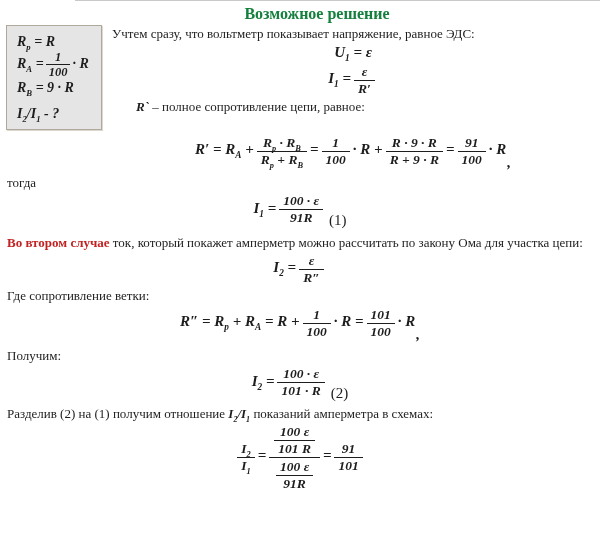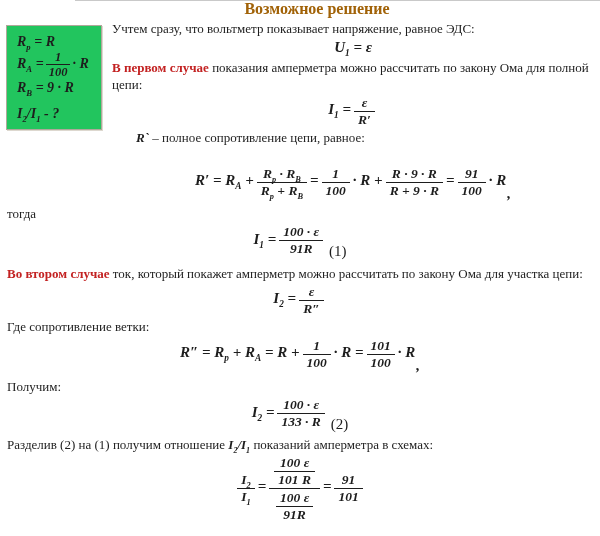--- a/index.html
+++ b/index.html
@@ -6,28 +6,28 @@
   html, body { margin: 0; padding: 0; }
   body {
     width: 600px; height: 536px; background: #ffffff;
     font-family: "Liberation Serif", "DejaVu Serif", serif;
     color: #1d1d1d;
   }
   .page { position: relative; width: 600px; height: 536px; overflow: hidden; background: #fff; }
   .top-rule { position: absolute; top: 0; left: 75px; right: 0; height: 1px; background: #c9c9c9; }
 
   .title {
-    margin-left: 34px; text-align: center;
-    color: #a16207; font-weight: bold; font-size: 16px; line-height: 18px;
+    padding-top: 5px; margin-left: 34px; text-align: center;
+    color: #15803d; font-weight: bold; font-size: 16px; line-height: 18px;
   }
 
   
   .given-box {
     position: absolute; left: 6px; top: 25px; width: 96px; height: 105px;
-    border: 1px solid #b0a89a; background: #22c55e; box-shadow: 1px 1px 0 #ddd8cf;
+    border: 1px solid #b0a89a; background: #e5e5e5; box-shadow: 1px 1px 0 #ddd8cf;
     padding: 7px 2px 0 10px;
     font-weight: bold; font-style: italic; font-size: 14px; line-height: 17px;
   }
   .given-box .gline { margin-bottom: 1px; white-space: nowrap; }
   .given-box .question { margin-top: 9px; }
 
   p { margin: 0; font-size: 13px; line-height: 17px; }
   .sec1 { margin-left: 112px; width: 482px; padding-top: 2px; }
   .sec2 { margin-left: 7px; width: 586px; }
   .indent2 { padding-left: 24px; }
@@ -73,21 +73,20 @@
     <div class="gline"><span>R<sub>A</sub> =</span><span class="fr-s"><span class="num">1</span><span class="den">100</span></span><span>· R</span></div>
     <div class="gline">R<sub>B</sub> = 9 · R</div>
     <div class="gline question">I<sub>2</sub>/I<sub>1</sub> - ?</div>
   </div>
 
   <div class="sec1">
     <p>Учтем сразу, что вольтметр показывает напряжение, равное ЭДС:</p>
 
     <div class="formula" id="f-u1">U<sub>1</sub> = ε</div>
 
-    <p><span class="red">В первом случае</span><span> показания амперметра можно рассчитать по закону Ома для полной цепи:</span></p>
 
     <div class="formula" id="f-i1"><span>I<sub>1</sub> =</span><span class="fr"><span class="num">ε</span><span class="den">R′</span></span></div>
 
 
     <p class="indent2"><span class="mvar">R`</span><span> – полное сопротивление цепи, равное:</span></p>
 
     <div class="formula" id="f-r1"><span>R′ = R<sub>A</sub> +</span><span class="fr"><span class="num">R<sub>p</sub> · R<sub>B</sub></span><span class="den">R<sub>p</sub> + R<sub>B</sub></span></span><span>=</span><span class="fr"><span class="num">1</span><span class="den">100</span></span><span>· R +</span><span class="fr"><span class="num">R · 9 · R</span><span class="den">R + 9 · R</span></span><span>=</span><span class="fr"><span class="num">91</span><span class="den">100</span></span><span>· R</span><span class="comma">,</span></div>
   </div>
 
   <div class="sec2">
@@ -98,20 +97,20 @@
     <p><span class="red">Во втором случае</span><span> ток, который покажет амперметр можно рассчитать по закону Ома для участка цепи:</span></p>
 
     <div class="formula" id="f-i2"><span>I<sub>2</sub> =</span><span class="fr"><span class="num">ε</span><span class="den">R″</span></span></div>
 
     <p>Где сопротивление ветки:</p>
 
     <div class="formula" id="f-r2"><span>R″ = R<sub>p</sub> + R<sub>A</sub> = R +</span><span class="fr"><span class="num">1</span><span class="den">100</span></span><span>· R =</span><span class="fr"><span class="num">101</span><span class="den">100</span></span><span>· R</span><span class="comma">,</span></div>
 
     <p>Получим:</p>
 
-    <div class="formula" id="f-i2r"><span>I<sub>2</sub> =</span><span class="fr"><span class="num">100 · ε</span><span class="den">133 · R</span></span><span class="eqlabel">(2)</span></div>
+    <div class="formula" id="f-i2r"><span>I<sub>2</sub> =</span><span class="fr"><span class="num">100 · ε</span><span class="den">101 · R</span></span><span class="eqlabel">(2)</span></div>
 
     <p><span>Разделив (2) на (1) получим отношение </span><span class="mvar">I<sub>2</sub>/I<sub>1</sub></span><span>  показаний амперметра в схемах:</span></p>
 
     <div class="formula" id="f-ratio"><span class="fr"><span class="num">I<sub>2</sub></span><span class="den">I<sub>1</sub></span></span><span>=</span><span class="fr bigfr"><span class="num"><span class="fr"><span class="num">100 ε</span><span class="den">101 R</span></span></span><span class="den"><span class="fr"><span class="num">100 ε</span><span class="den">91R</span></span></span></span><span>=</span><span class="fr"><span class="num">91</span><span class="den">101</span></span></div>
 
   </div>
 </div>
 
 </body></html>

